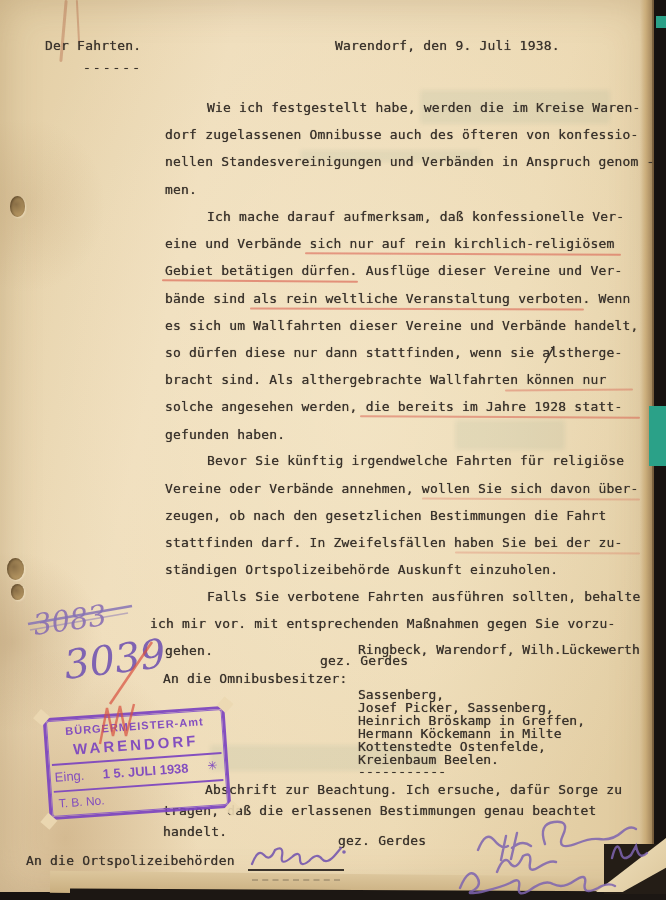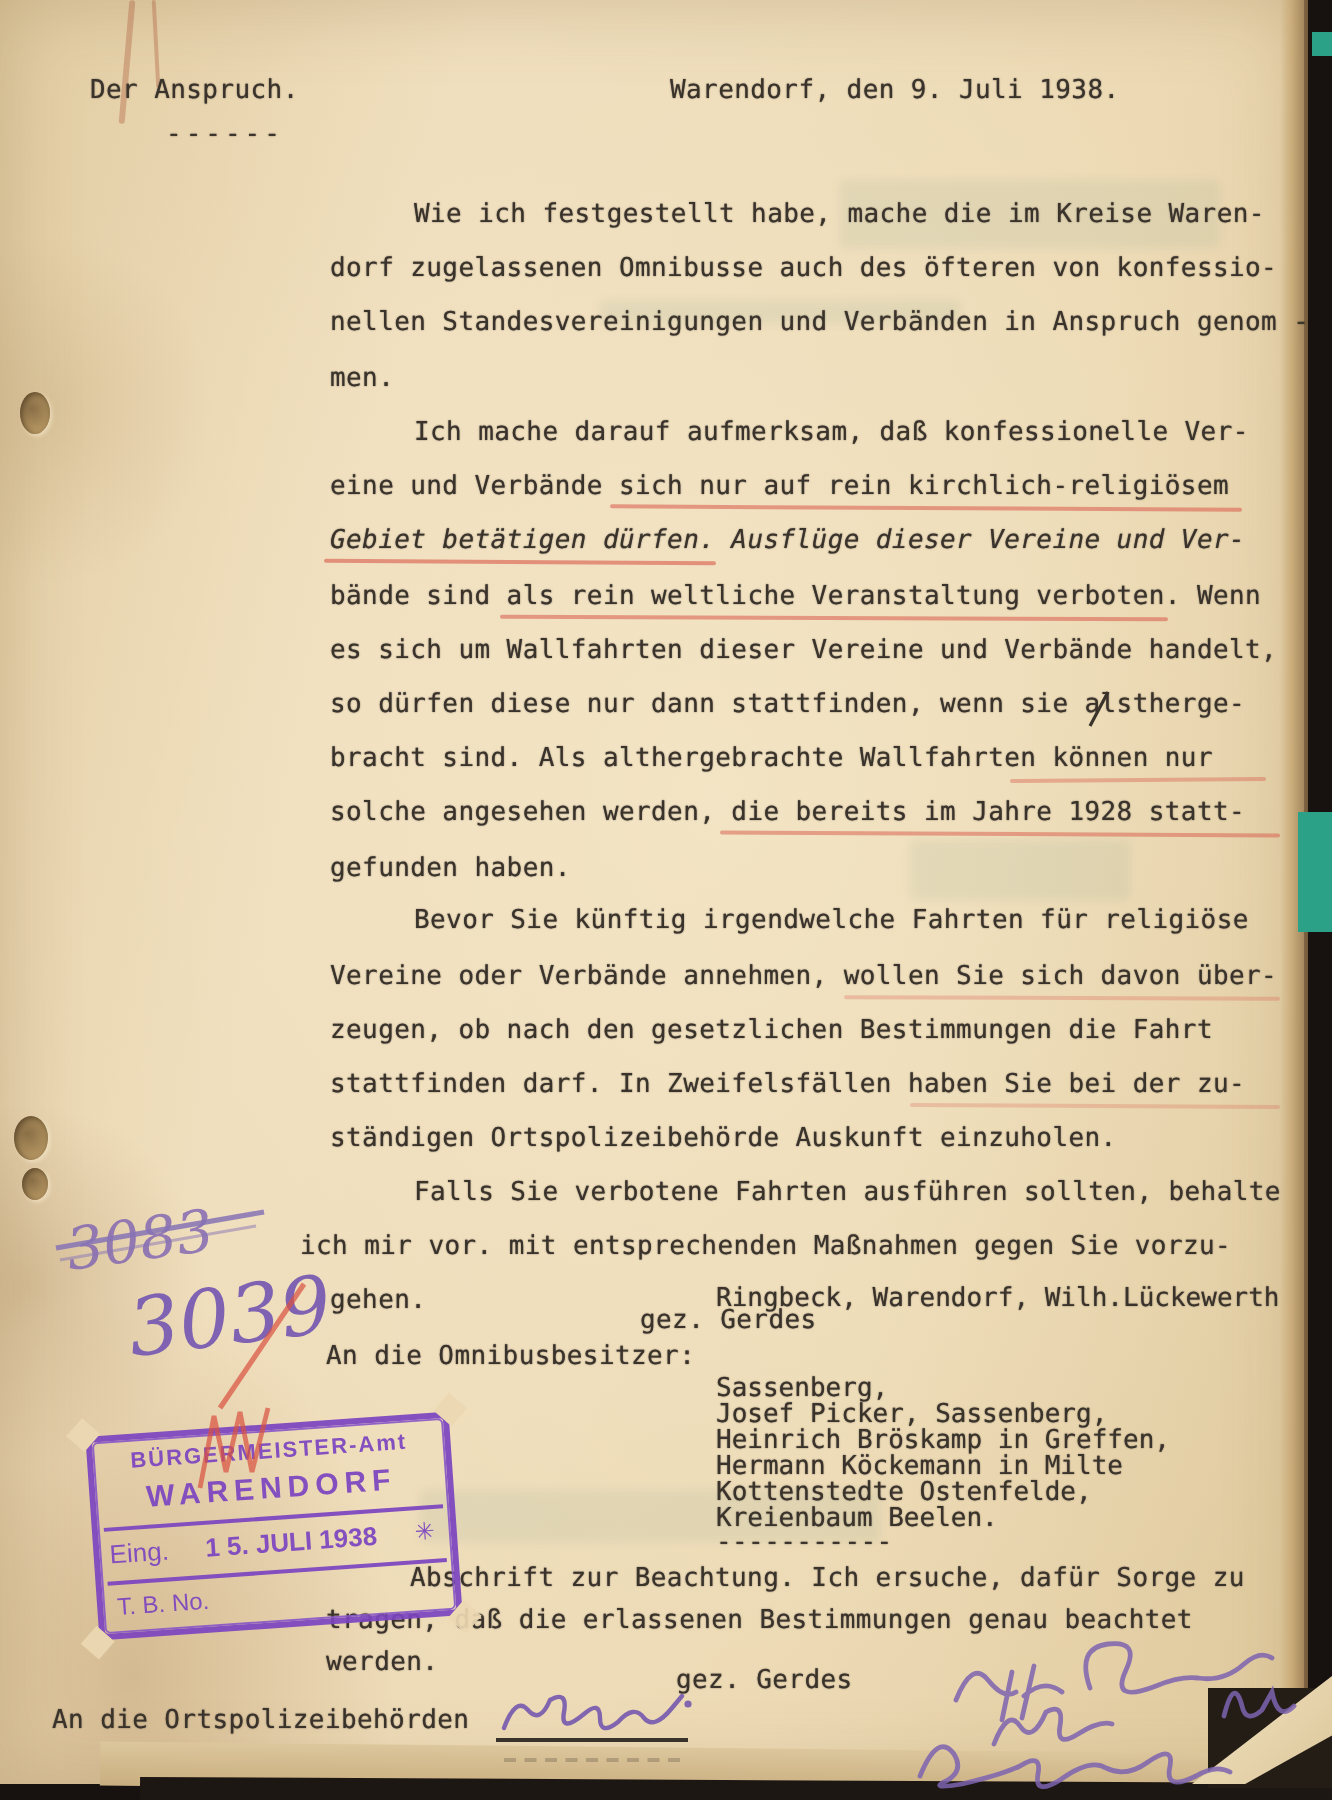--- a/index.html
+++ b/index.html
@@ -91,31 +91,31 @@
 <div class="hole" style="left:11px;top:584px;width:13px;height:16px;"></div>
 
 <div class="ghost" style="left:420px;top:90px;width:190px;height:34px;"></div>
 <div class="ghost" style="left:300px;top:150px;width:180px;height:12px;"></div>
 <div class="ghost" style="left:455px;top:420px;width:110px;height:30px;"></div>
 <div class="ghost" style="left:210px;top:745px;width:230px;height:26px;"></div>
 
 <div class="streak" style="left:62px;top:0;width:3px;height:62px;transform:rotate(5deg);"></div>
 <div class="streak" style="left:77px;top:0;width:2px;height:44px;transform:rotate(-3deg);"></div>
 
-<div class="tl" style="left:45px;top:38px;">Der Anspruch.</div>
+<div class="tl" style="left:45px;top:38px;">Der Fahrten.</div>
 <div class="tl" style="left:83px;top:60px;letter-spacing:2px;">------</div>
 <div class="tl" style="left:335px;top:38px;">Warendorf, den 9. Juli 1938.</div>
 
-<div class="tl" style="left:207px;top:100px;">Wie ich festgestellt habe, mache die im Kreise Waren-</div>
+<div class="tl" style="left:207px;top:100px;">Wie ich festgestellt habe, werden die im Kreise Waren-</div>
 <div class="tl" style="left:165px;top:127px;">dorf zugelassenen Omnibusse auch des öfteren von konfessio-</div>
 <div class="tl" style="left:165px;top:154px;">nellen Standesvereinigungen und Verbänden in Anspruch genom -</div>
 <div class="tl" style="left:165px;top:182px;">men.</div>
 <div class="tl" style="left:207px;top:209px;">Ich mache darauf aufmerksam, daß konfessionelle Ver-</div>
 <div class="tl" style="left:165px;top:236px;">eine und Verbände sich nur auf rein kirchlich-religiösem</div>
-<div class="tl" style="left:165px;top:263px;font-style:italic;">Gebiet betätigen dürfen. Ausflüge dieser Vereine und Ver-</div>
+<div class="tl" style="left:165px;top:263px;">Gebiet betätigen dürfen. Ausflüge dieser Vereine und Ver-</div>
 <div class="tl" style="left:165px;top:291px;">bände sind als rein weltliche Veranstaltung verboten. Wenn</div>
 <div class="tl" style="left:165px;top:318px;">es sich um Wallfahrten dieser Vereine und Verbände handelt,</div>
 <div class="tl" style="left:165px;top:345px;">so dürfen diese nur dann stattfinden, wenn sie alstherge-</div>
 <div class="tl" style="left:165px;top:372px;">bracht sind. Als althergebrachte Wallfahrten können nur</div>
 <div class="tl" style="left:165px;top:399px;">solche angesehen werden, die bereits im Jahre 1928 statt-</div>
 <div class="tl" style="left:165px;top:427px;">gefunden haben.</div>
 <div class="tl" style="left:207px;top:453px;">Bevor Sie künftig irgendwelche Fahrten für religiöse</div>
 <div class="tl" style="left:165px;top:481px;">Vereine oder Verbände annehmen, wollen Sie sich davon über-</div>
 <div class="tl" style="left:165px;top:508px;">zeugen, ob nach den gesetzlichen Bestimmungen die Fahrt</div>
 <div class="tl" style="left:165px;top:535px;">stattfinden darf. In Zweifelsfällen haben Sie bei der zu-</div>
@@ -131,21 +131,21 @@
 <div class="tl small-gap" style="left:358px;top:687px;">Sassenberg,</div>
 <div class="tl small-gap" style="left:358px;top:700px;">Josef Picker, Sassenberg,</div>
 <div class="tl small-gap" style="left:358px;top:713px;">Heinrich Bröskamp in Greffen,</div>
 <div class="tl small-gap" style="left:358px;top:726px;">Hermann Köckemann in Milte</div>
 <div class="tl small-gap" style="left:358px;top:739px;">Kottenstedte Ostenfelde,</div>
 <div class="tl small-gap" style="left:358px;top:752px;">Kreienbaum Beelen.</div>
 <div class="tl" style="left:358px;top:764px;">-----------</div>
 
 <div class="tl" style="left:205px;top:782px;">Abschrift zur Beachtung. Ich ersuche, dafür Sorge zu</div>
 <div class="tl" style="left:163px;top:803px;">tragen, daß die erlassenen Bestimmungen genau beachtet</div>
-<div class="tl" style="left:163px;top:824px;">werden.</div>
+<div class="tl" style="left:163px;top:824px;">handelt.</div>
 <div class="tl" style="left:338px;top:833px;">gez. Gerdes</div>
 <div class="tl" style="left:26px;top:853px;">An die Ortspolizeibehörden</div>
 
 <div style="position:absolute;left:248px;top:869px;width:96px;height:2px;background:#3a332c;"></div>
 <div style="position:absolute;left:252px;top:879px;width:88px;border-top:2px dashed rgba(58,51,44,.25);"></div>
 
 <div class="redline" style="left:305px;top:253px;width:316px;opacity:.55;transform:rotate(.3deg);"></div>
 <div class="redline" style="left:162px;top:280px;width:196px;opacity:.6;transform:rotate(.4deg);"></div>
 <div class="redline" style="left:250px;top:308px;width:334px;opacity:.55;transform:rotate(.2deg);"></div>
 <div class="redline" style="left:505px;top:389px;width:128px;opacity:.4;transform:rotate(-.5deg);"></div>

